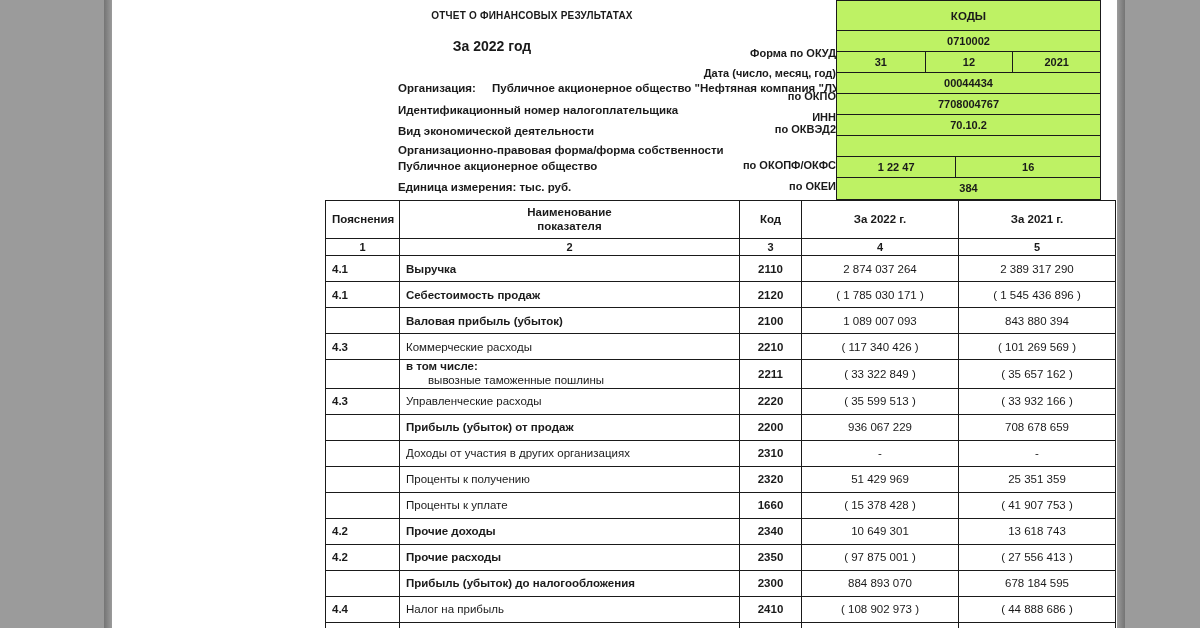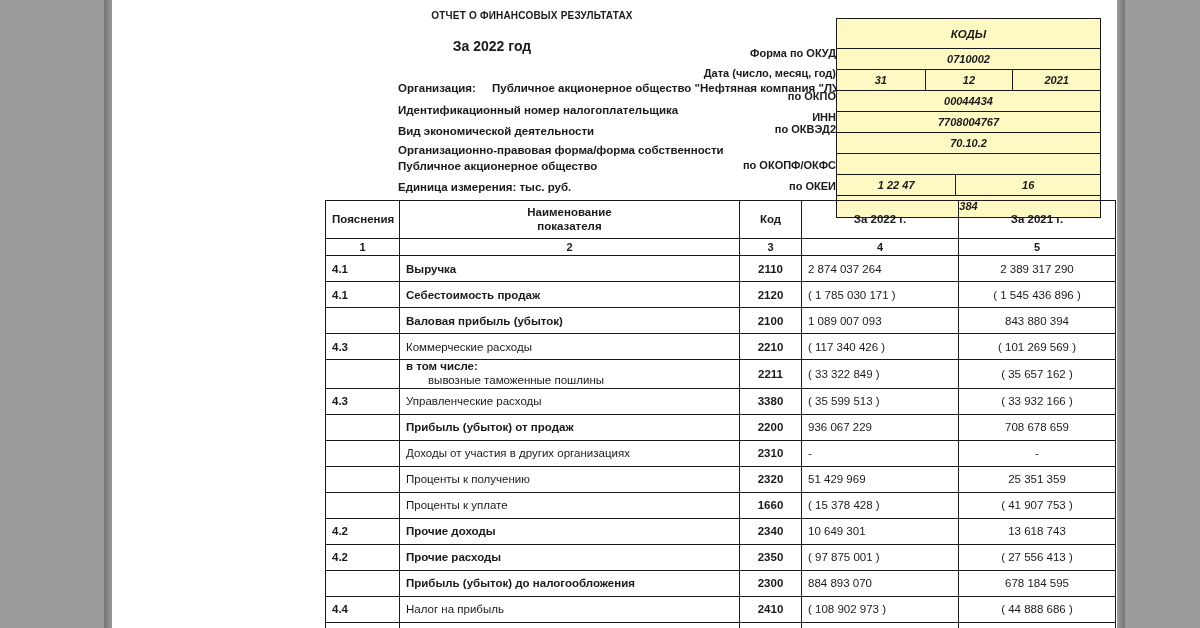--- a/index.html
+++ b/index.html
@@ -32,24 +32,23 @@
   .doc-sub {
     position:absolute; left:0; top:38px; width:760px;
     text-align:center; font-size:14px; font-weight:bold; color:#1a1a1a;
   }
 
   
   .lbl { position:absolute; font-size:11.5px; color:#1a1a1a; font-weight:bold; white-space:nowrap; }
 
   
   .codes {
-    position:absolute; left:724px; top:18px; width:265px;
+    position:absolute; left:724px; top:0; width:265px;
     border:1.4px solid #1a1a1a;
-    background:#fef9c3;
-    font-style:italic;
+    background:#bef264;
   }
   .codes-title {
     height:30px; line-height:30px; text-align:center;
     font-size:11.5px; font-weight:bold; color:#1a1a1a;
     border-bottom:1.4px solid #1a1a1a;
   }
   .crow { display:flex; height:21px; border-bottom:1.4px solid #1a1a1a;align-items:center; }
   .crow:last-child { border-bottom:none; }
   .crow .cval {
     flex:1; text-align:center; font-size:11px; font-weight:bold; color:#1a1a1a;
@@ -75,21 +74,21 @@
     border:1.3px solid #1a1a1a;
     font-size:11.5px; color:#1a1a1a;
     padding:0 6px;
     height:26px;
     vertical-align:middle;
   }
   .tbl th { font-weight:bold; text-align:center; }
   .c-expl { width:74px; text-align:left; font-weight:bold; }
   .c-name { width:340px; text-align:left; }
   .c-code { width:62px; text-align:center; font-weight:bold; }
-  .c-y1   { width:157px; }
+  .c-y1   { width:157px; text-align:center; }
   .c-y2   { width:157px; text-align:center; }
   .hdr-row th { height:38px; line-height:1.15; }
   .numrow td { height:17px; font-weight:bold; font-size:11px; text-align:center; padding:0; }
   .bold { font-weight:bold; }
   .two-line { line-height:1.2; padding-top:2px; padding-bottom:2px; }
   .two-line .l1 { display:block; font-weight:bold; }
   .two-line .l2 { display:block; padding-left:22px; }
 </style>
 </head>
 <body>
@@ -204,21 +203,21 @@
             <span class="l1">в том числе:</span>
             <span class="l2">вывозные таможенные пошлины</span>
           </td>
           <td class="c-code">2211</td>
           <td class="c-y1">( 33 322 849 )</td>
           <td class="c-y2">( 35 657 162 )</td>
         </tr>
         <tr>
           <td class="c-expl">4.3</td>
           <td class="c-name">Управленческие расходы</td>
-          <td class="c-code">3380</td>
+          <td class="c-code">2220</td>
           <td class="c-y1">( 35 599 513 )</td>
           <td class="c-y2">( 33 932 166 )</td>
         </tr>
         <tr>
           <td class="c-expl"></td>
           <td class="c-name bold">Прибыль (убыток) от продаж</td>
           <td class="c-code">2200</td>
           <td class="c-y1">936 067 229</td>
           <td class="c-y2">708 678 659</td>
         </tr>

